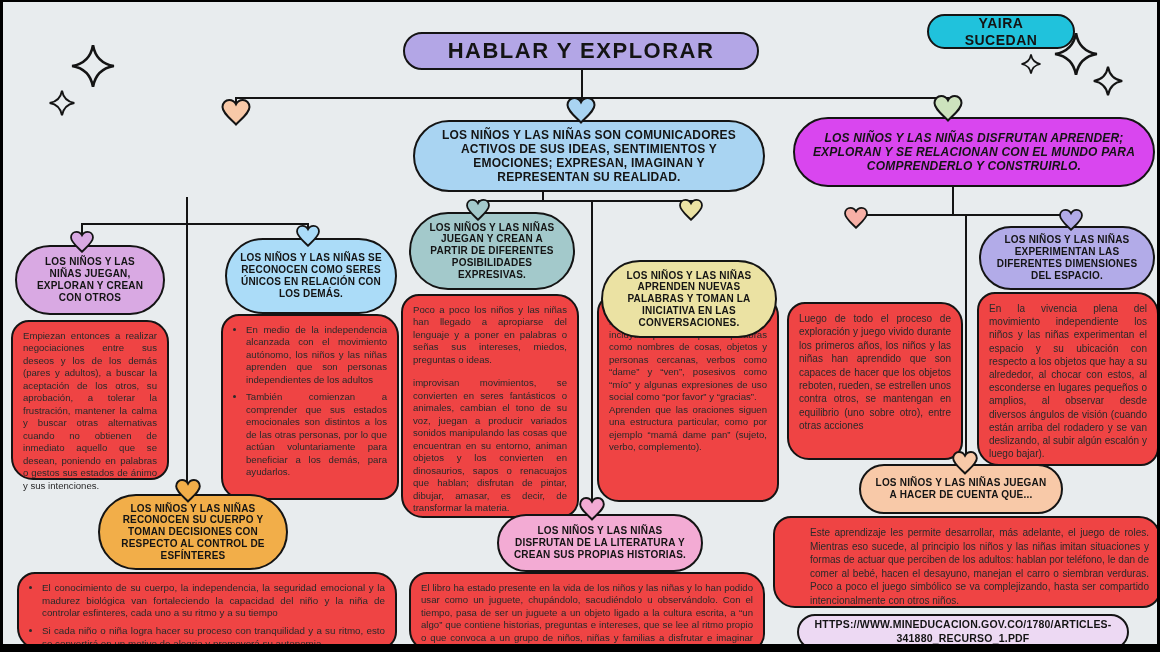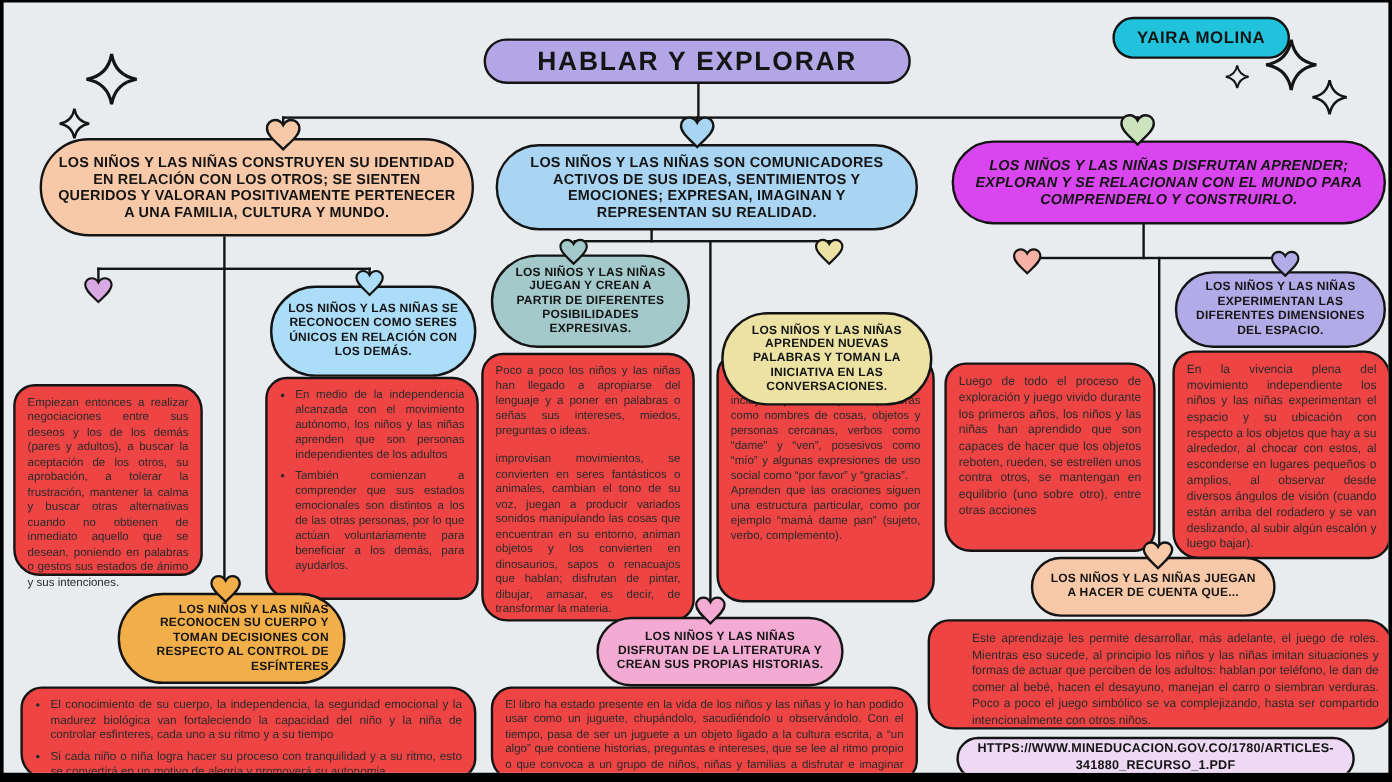--- a/index.html
+++ b/index.html
@@ -147,26 +147,26 @@
     </div>
 
   <div class="box" id="box-exploration">
       <p>Luego de todo el proceso de exploración y juego vivido durante los primeros años, los niños y las niñas han aprendido que son capaces de hacer que los objetos reboten, rueden, se estrellen unos contra otros, se mantengan en equilibrio (uno sobre otro), entre otras acciones</p>
     </div>
 
   <div class="box" id="box-pretend">
       <p>Este aprendizaje les permite desarrollar, más adelante, el juego de roles. Mientras eso sucede, al principio los niños y las niñas imitan situaciones y formas de actuar que perciben de los adultos: hablan por teléfono, le dan de comer al bebé, hacen el desayuno, manejan el carro o siembran verduras. Poco a poco el juego simbólico se va complejizando, hasta ser compartido intencionalmente con otros niños.</p>
     </div>
 
-  <div class="pill branch-pill" id="pill-identity" style="background-color: rgb(248, 201, 168);">LOS NIÑOS Y LAS NIÑAS CONSTRUYEN SU IDENTIDAD EN RELACIÓN CON LOS OTROS; SE SIENTEN QUERIDOS Y VALORAN POSITIVAMENTE PERTENECER A UNA FAMILIA, CULTURA Y MUNDO.</div>
   <div class="pill branch-pill" id="pill-communicators" style="background-color: rgb(169, 212, 242);">LOS NIÑOS Y LAS NIÑAS SON COMUNICADORES ACTIVOS DE SUS IDEAS, SENTIMIENTOS Y EMOCIONES; EXPRESAN, IMAGINAN Y REPRESENTAN SU REALIDAD.</div>
   <div class="pill branch-pill" id="pill-learning" style="background-color: #d946ef; font-style: italic;">LOS NIÑOS Y LAS NIÑAS DISFRUTAN APRENDER; EXPLORAN Y SE RELACIONAN CON EL MUNDO PARA COMPRENDERLO Y CONSTRUIRLO.</div>
 
+  <div class="pill sub-pill" id="pill-play-others" style="background-color: rgb(217, 169, 227);">LOS NIÑOS Y LAS NIÑAS JUEGAN, EXPLORAN Y CREAN CON OTROS</div>
   <div class="pill sub-pill" id="pill-unique" style="background-color: rgb(171, 220, 248);">LOS NIÑOS Y LAS NIÑAS SE RECONOCEN COMO SERES ÚNICOS EN RELACIÓN CON LOS DEMÁS.</div>
-  <div class="pill sub-pill" id="pill-sphincter" style="background-color: rgb(242, 174, 73); text-align: right;">LOS NIÑOS Y LAS NIÑAS RECONOCEN SU CUERPO Y TOMAN DECISIONES CON RESPECTO AL CONTROL DE ESFÍNTERES</div>
+  <div class="pill sub-pill" id="pill-sphincter" style="background-color: rgb(242, 174, 73);">LOS NIÑOS Y LAS NIÑAS RECONOCEN SU CUERPO Y TOMAN DECISIONES CON RESPECTO AL CONTROL DE ESFÍNTERES</div>
   <div class="pill sub-pill" id="pill-expressive" style="background-color: rgb(163, 201, 203);">LOS NIÑOS Y LAS NIÑAS JUEGAN Y CREAN A PARTIR DE DIFERENTES POSIBILIDADES EXPRESIVAS.</div>
   <div class="pill sub-pill" id="pill-new-words" style="background-color: rgb(235, 226, 163); margin-top: 48px;">LOS NIÑOS Y LAS NIÑAS APRENDEN NUEVAS PALABRAS Y TOMAN LA INICIATIVA EN LAS CONVERSACIONES.</div>
   <div class="pill sub-pill" id="pill-literature" style="background-color: rgb(243, 171, 212);">LOS NIÑOS Y LAS NIÑAS DISFRUTAN DE LA LITERATURA Y CREAN SUS PROPIAS HISTORIAS.</div>
   <div class="pill sub-pill" id="pill-dimensions" style="background-color: rgb(178, 171, 232);">LOS NIÑOS Y LAS NIÑAS EXPERIMENTAN LAS DIFERENTES DIMENSIONES DEL ESPACIO.</div>
   <div class="pill sub-pill" id="pill-pretend" style="background-color: rgb(248, 201, 168);">LOS NIÑOS Y LAS NIÑAS JUEGAN A HACER DE CUENTA QUE...</div>
 
   <svg class="heart" style="left:217px; top:96px;" width="32" height="29" viewBox="0 0 32 29">
       <path d="M16 26.5 C9 19.5 2.5 14.5 2.5 9 C2.5 4.8 5.6 2 9.2 2 C12 2 14.6 3.7 16 6.3 C17.4 3.7 20 2 22.8 2 C26.4 2 29.5 4.8 29.5 9 C29.5 14.5 23 19.5 16 26.5 Z" stroke="#141414" stroke-width="2" fill="#f8c9a8"></path>
     </svg>
   <svg class="heart" style="left:562px; top:94px;" width="32" height="29" viewBox="0 0 32 29">
@@ -198,16 +198,16 @@
       <path d="M16 26.5 C9 19.5 2.5 14.5 2.5 9 C2.5 4.8 5.6 2 9.2 2 C12 2 14.6 3.7 16 6.3 C17.4 3.7 20 2 22.8 2 C26.4 2 29.5 4.8 29.5 9 C29.5 14.5 23 19.5 16 26.5 Z" stroke="#141414" stroke-width="2.2" fill="#f7b0a6"></path>
     </svg>
   <svg class="heart" style="left:1055px;top:206px;" width="26" height="24" viewBox="0 0 32 29">
       <path d="M16 26.5 C9 19.5 2.5 14.5 2.5 9 C2.5 4.8 5.6 2 9.2 2 C12 2 14.6 3.7 16 6.3 C17.4 3.7 20 2 22.8 2 C26.4 2 29.5 4.8 29.5 9 C29.5 14.5 23 19.5 16 26.5 Z" stroke="#141414" stroke-width="2.2" fill="#b2abe8"></path>
     </svg>
   <svg class="heart" style="left:948px; top:448px;" width="28" height="26" viewBox="0 0 32 29">
       <path d="M16 26.5 C9 19.5 2.5 14.5 2.5 9 C2.5 4.8 5.6 2 9.2 2 C12 2 14.6 3.7 16 6.3 C17.4 3.7 20 2 22.8 2 C26.4 2 29.5 4.8 29.5 9 C29.5 14.5 23 19.5 16 26.5 Z" stroke="#141414" stroke-width="2.2" fill="#f8c9a8"></path>
     </svg>
 
   <div class="pill" id="title-pill" style="background-color: rgb(179, 166, 230);">HABLAR Y EXPLORAR</div>
-  <div class="pill" id="author-pill" style="background-color: rgb(32, 194, 220);">YAIRA MOLINA</div>
+  <div class="pill" id="author-pill" style="background-color: rgb(32, 194, 220);">YAIRA SUCEDAN</div>
   <div class="pill" id="source-pill" style="background-color: rgb(237, 217, 243);">HTTPS://WWW.MINEDUCACION.GOV.CO/1780/ARTICLES-341880_RECURSO_1.PDF</div>
 
 </div>
 
 </body></html>

